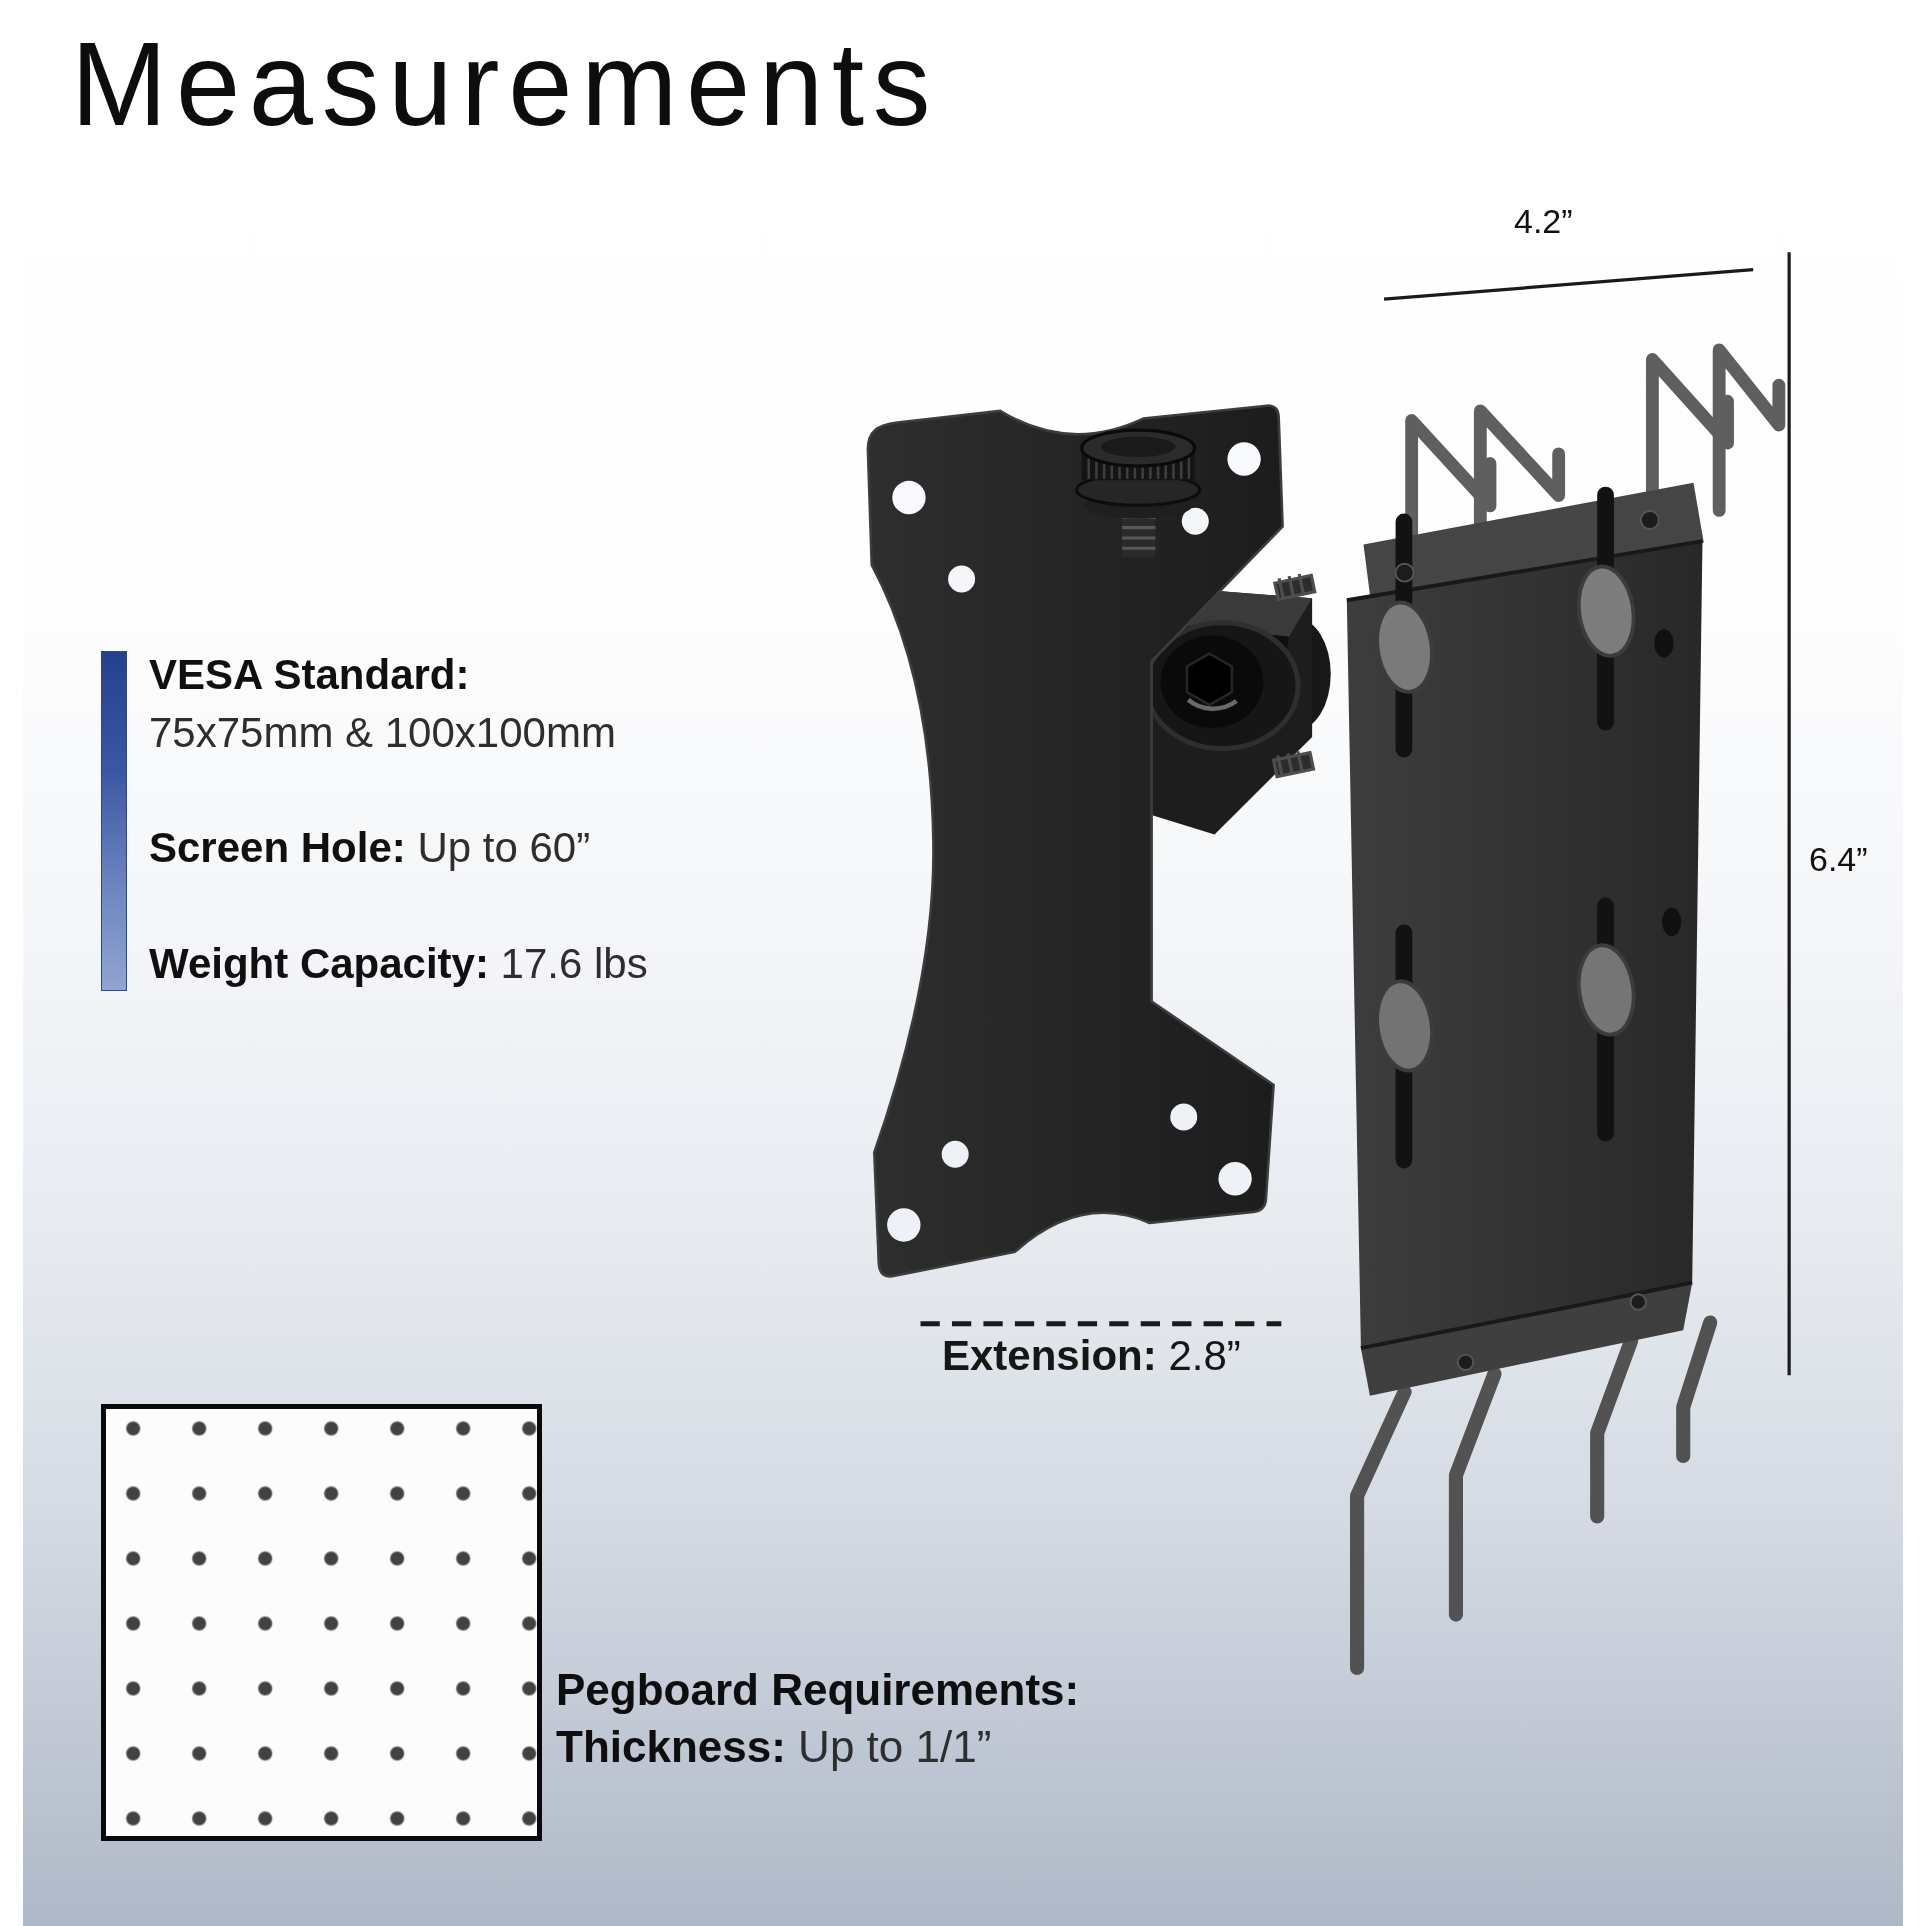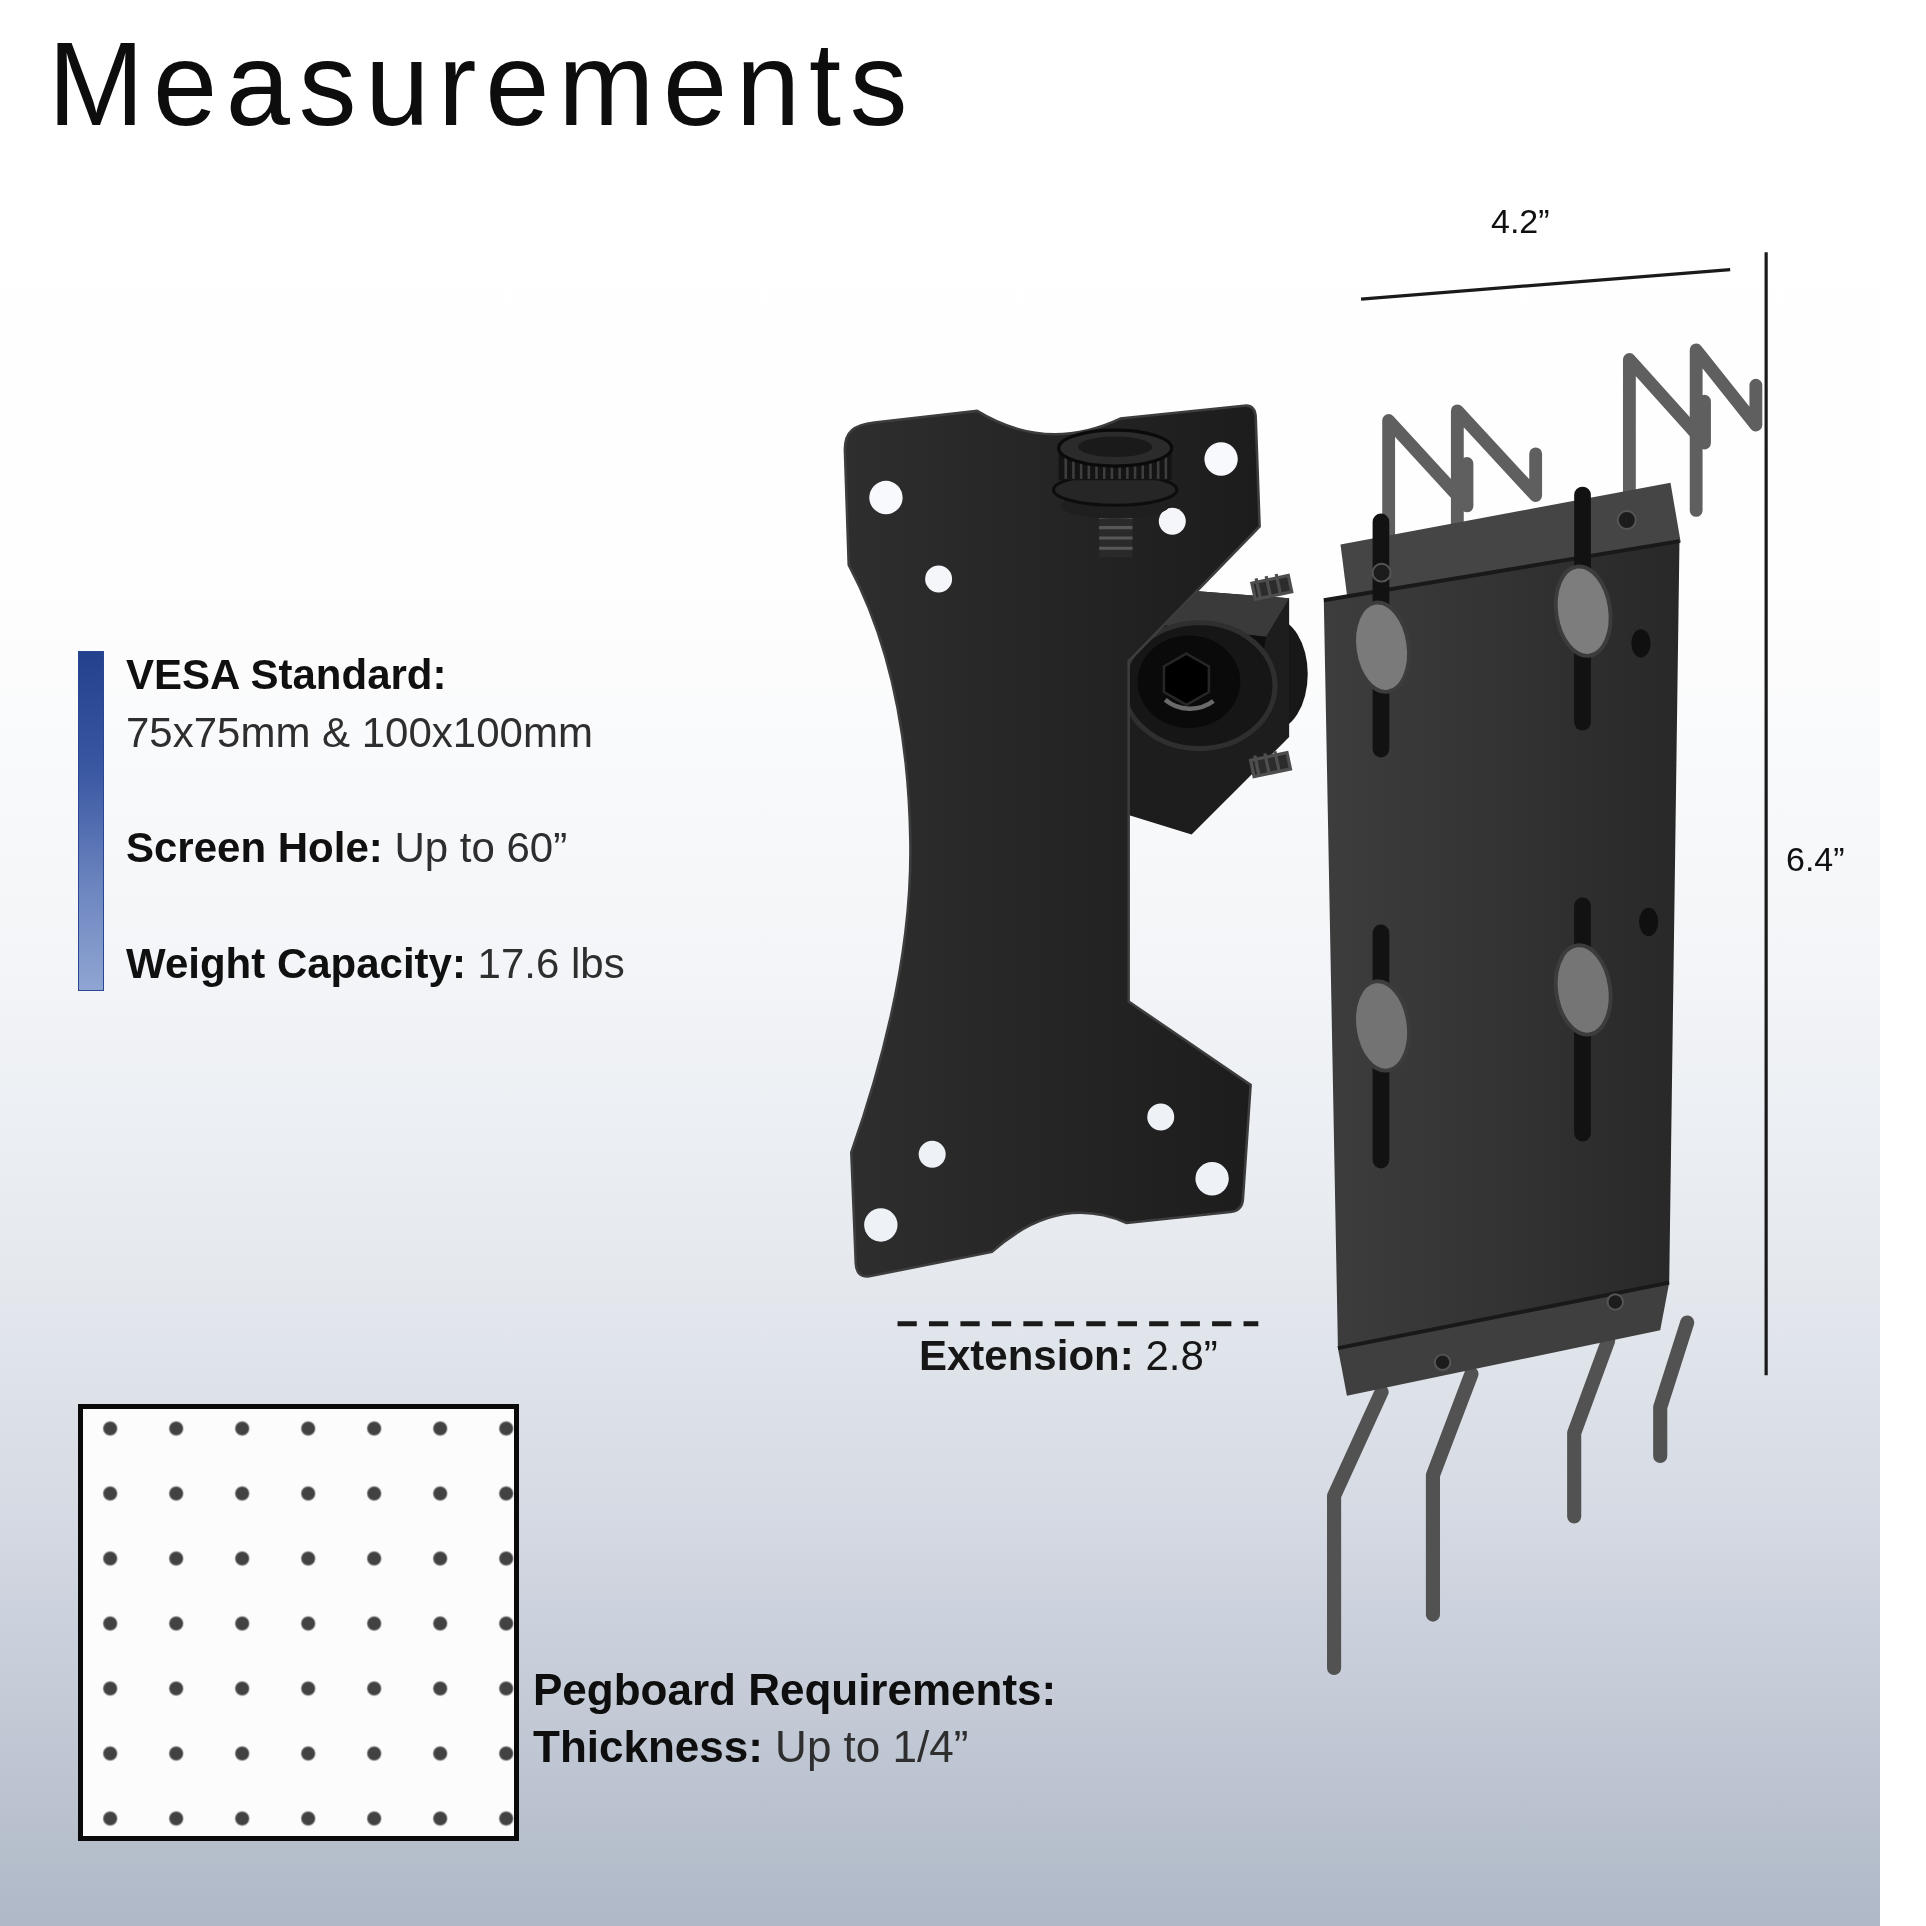--- a/index.html
+++ b/index.html
@@ -5,20 +5,21 @@
   html,body{margin:0;padding:0;}
   body{
     width:1926px;height:1926px;
     font-family:"Liberation Sans", sans-serif;
     position:relative;
     overflow:hidden;
   }
   .canvas{
     position:absolute;inset:0;width:1880px;height:1926px;
     background:linear-gradient(180deg,#ffffff 0%,#fefefe 30%,#f3f5f8 50%,#e6eaef 65%,#d6dbe4 78%,#c3cad6 89%,#afb8c7 100%);
+    margin-left:23px;
   }
   .art{position:absolute;left:0;top:0;width:1926px;height:1926px;}
   .page-title{
     position:absolute;left:48px;top:24.4px;
     font-size:119px;font-weight:400;letter-spacing:9px;color:#0d0d0d;
     line-height:1;white-space:nowrap;transform:scaleX(.97);transform-origin:left top;
   }
   .accent-bar{
     position:absolute;left:78px;top:651px;width:26px;height:340px;
     background:linear-gradient(180deg,#24418d 0%,#3a57a2 35%,#6d86c0 70%,#8fa5d2 100%);
@@ -220,17 +221,17 @@
     <span>2.8”</span>
   </div>
 
   <div class="pegboard-square"></div>
 
   <div class="peg-line" style="top:1668px">
     <b>Pegboard Requirements:</b>
   </div>
   <div class="peg-line" style="top:1725px">
     <b>Thickness:</b>
-    <span>Up to 1/4”</span>
+    <span>Up to 1/1”</span>
   </div>
 
 </div>
 
 
 </body></html>

